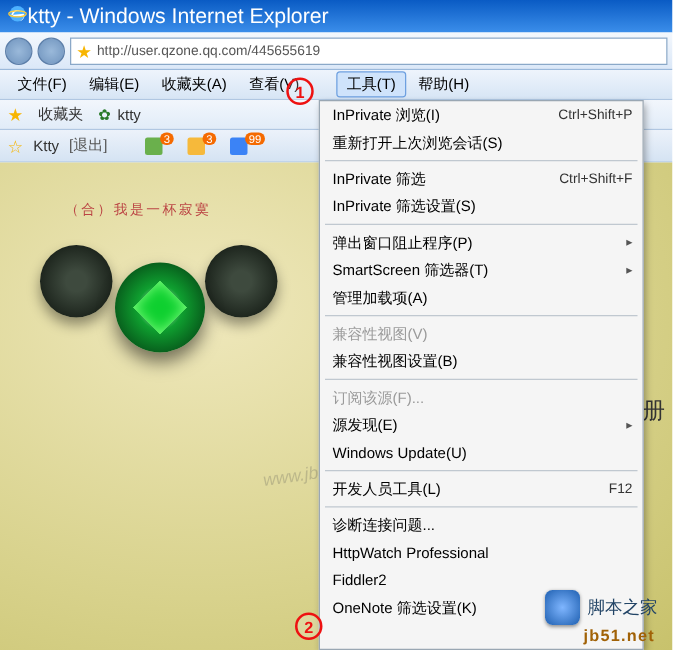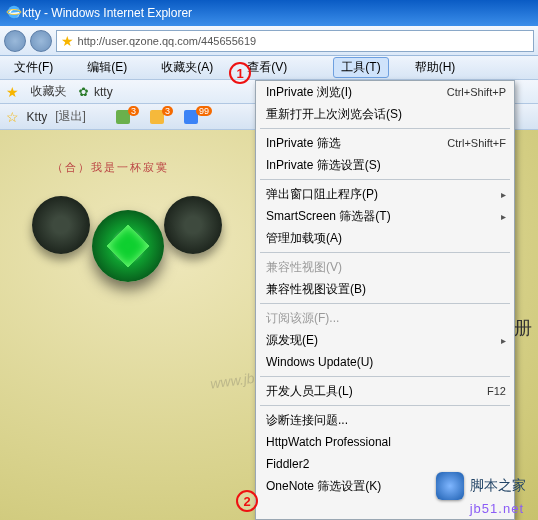--- a/index.html
+++ b/index.html
@@ -1,22 +1,22 @@
 <!DOCTYPE html>
 <html><head>
 <meta charset="utf-8">
 <style>
   * { margin: 0; padding: 0; box-sizing: border-box; font-family: "Microsoft YaHei", "SimSun", sans-serif; }
   body { width: 538px; height: 520px; overflow: hidden; background: #fff; position: relative; }
-  .titlebar { height: 26px; background: linear-gradient(#0a5bc4,#3b8eea); color: #fff; display: flex; align-items: center; padding: 0 6px; font-size: 12px; }
+  .titlebar { height: 26px; background: linear-gradient(#0a5bc4,#3b8eea); color: #fff; display: flex; align-items: center; padding: 0 6px; font-size: 17px; }
   .navrow { height: 30px; background: linear-gradient(#f4f8fd,#dbe8f8); border-bottom: 1px solid #9bb9db; display: flex; align-items: center; padding: 0 4px; gap: 4px; }
   .navbtn { width: 22px; height: 22px; border-radius: 50%; background: radial-gradient(#9ab9da,#6f93bd); border:1px solid #5c7ea8; }
   .addr { flex: 1; height: 22px; background: #fff; border: 1px solid #8aa8c8; display: flex; align-items: center; padding: 0 4px; gap: 4px; font-size: 11px; color: #555; }
   .star { color: #f7b500; font-size: 14px; }
-  .menubar { height: 24px; background: linear-gradient(#eef4fc,#d7e5f5); border-bottom: 1px solid #b0c7e2; display: flex; align-items: center; font-size: 12px; padding: 0 6px; gap: 18px; position: relative; }
+  .menubar { height: 24px; background: linear-gradient(#eef4fc,#d7e5f5); border-bottom: 1px solid #b0c7e2; display: flex; align-items: center; font-size: 12px; padding: 0 6px; gap: 2px; position: relative; }
   .menuitem { padding: 2px 8px; cursor: default; }
   .menuitem.hl { background: #cfe3fb; border: 1px solid #6ea0e0; border-radius: 3px; padding: 1px 7px; margin-left: 20px; }
   .favbar { height: 24px; background: linear-gradient(#f2f6fc,#e1ecf8); border-bottom:1px solid #b0c7e2; display:flex; align-items:center; font-size:12px; padding:0 6px; gap:12px; color:#333; }
   .taskbar { height: 26px; background: linear-gradient(#ecf2fa,#d5e3f3); border-bottom:1px solid #b0c7e2; display:flex; align-items:center; font-size:12px; padding:0 6px; gap:8px; color:#333; }
   .badge { display:inline-flex; align-items:center; gap:1px; }
   .badge .sq { width:14px; height:14px; border-radius:2px; }
   .badge .sup { background:#f56a00; color:#fff; font-size:9px; border-radius:6px; padding:0 3px; transform: translate(-3px,-6px); }
   .content { position: relative; width: 538px; height: 390px; background: radial-gradient(ellipse at 30% 30%, #efe8bc 0%, #d8d28c 60%, #c8c26c 100%); }
   .avatar { position:absolute; left:32px; top:60px; width:190px; height:120px; }
   .disc { position:absolute; width:58px; height:58px; border-radius:50%; background: radial-gradient(#3e4a3e 20%, #1e261e 70%); box-shadow: 0 6px 10px rgba(0,0,0,.4); }
@@ -29,21 +29,21 @@
   .dd-row { display:flex; align-items:center; height:22px; padding:0 8px 0 10px; cursor:default; white-space:nowrap; }
   .dd-row .lbl { flex:1; overflow:hidden; text-overflow:ellipsis; }
   .dd-row .sc { color:#333; font-size:11px; }
   .dd-sep { height:1px; background:#c0c8d0; margin:3px 4px; }
   .dd-row.sub::after { content:"▸"; font-size:10px; color:#555; margin-left:6px; }
   .dd-row.dis { color:#9a9a9a; }
   .callout { position:absolute; width:22px; height:22px; border:2px solid #e11; border-radius:50%; background:rgba(255,255,255,.2); color:#e11; font-weight:bold; font-size:13px; display:flex; align-items:center; justify-content:center; z-index:30; }
   .wm { position:absolute; right:12px; bottom:20px; display:flex; align-items:center; gap:6px; z-index:25; }
   .wm-icon { width:28px; height:28px; border-radius:6px; background: radial-gradient(#7fb6ff,#1e5fb0); box-shadow: 0 1px 3px rgba(0,0,0,.4); }
   .wm-text { font-size:14px; font-weight:normal; color:#246; }
-  .wm-url { position:absolute; right:14px; bottom:4px; font-size:13px; color:#8b5cf6; font-family: "Arial Black", sans-serif; letter-spacing:1px; z-index:25; }
+  .wm-url { position:absolute; right:14px; bottom:4px; font-size:13px; color:#a16207; font-family: "Arial Black", sans-serif; letter-spacing:1px; z-index:25;font-weight:bold; }
   .wm-ghost { position:absolute; left:210px; top:240px; font-size:14px; color: rgba(80,80,80,.25); transform: rotate(-8deg); font-style:italic; z-index:5; }
   .sidechar { position:absolute; right:6px; top:186px; font-size:18px; color:#333; z-index:3; }
   svg.ie { width:16px; height:16px; }
 </style>
 </head>
 <body>
 
 <div class="titlebar">
   <span>
     <svg class="ie" viewBox="0 0 16 16">

